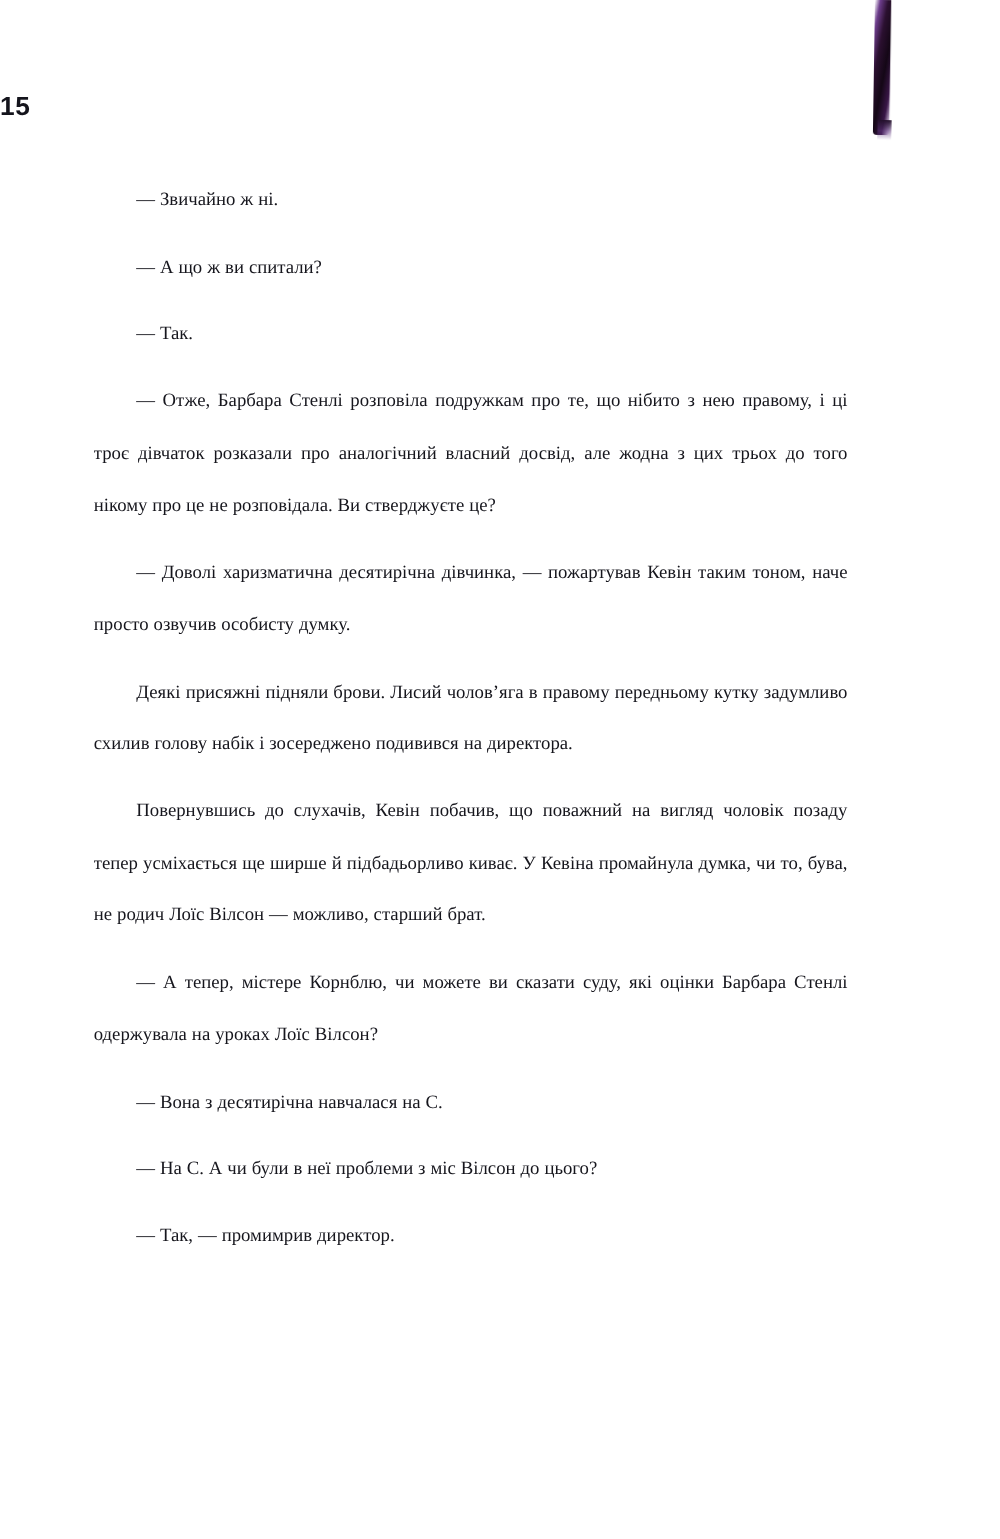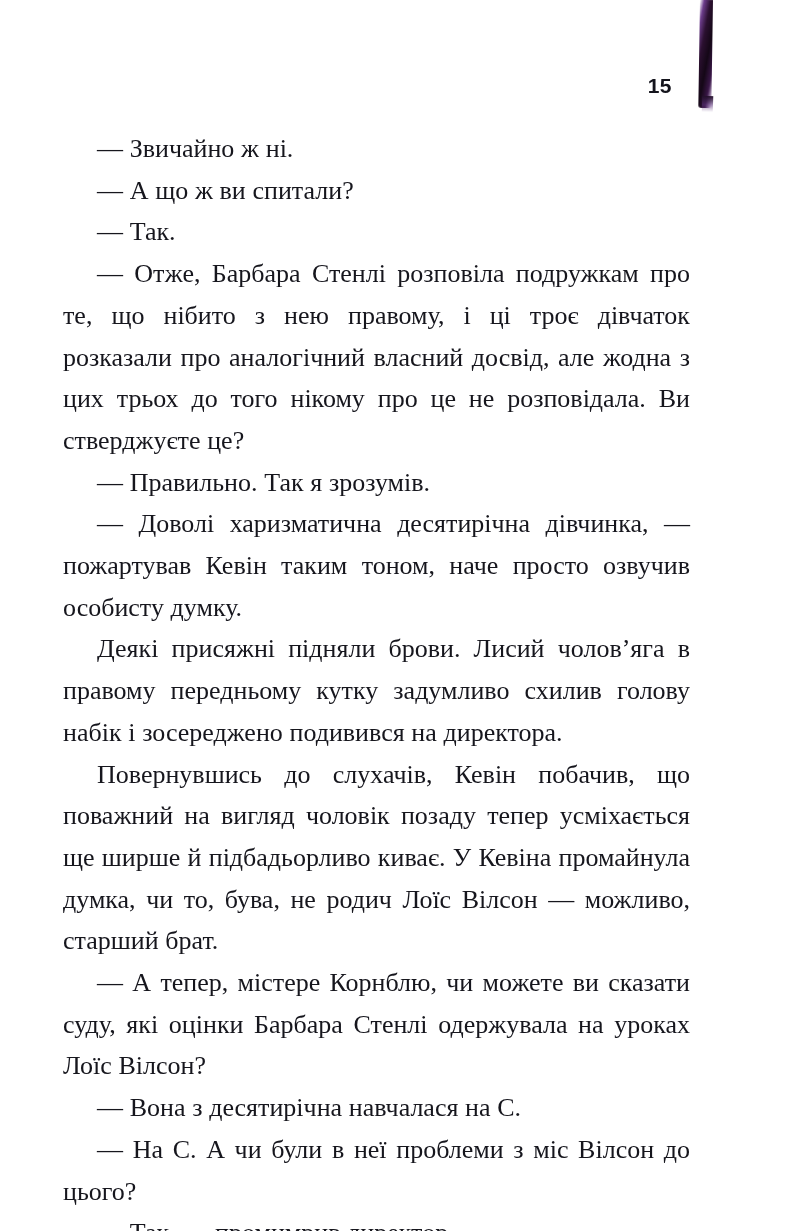--- a/index.html
+++ b/index.html
@@ -48,42 +48,42 @@
     transform: rotate(2deg);
     filter: blur(0.5px);
   }
 
   
   .page-number {
     position: absolute;
     top: 74px;
     left: 0;
     width: 672px;
-    text-align: right;
+    text-align: left;
     font-family: "Liberation Sans", "DejaVu Sans", sans-serif;
     font-weight: bold;
     font-size: 21px;
     letter-spacing: 0.5px;
     color: #14141c;
   }
 
   
   .text-block {
     position: absolute;
     top: 128px;
     left: 63px;
     width: 627px;
   }
 
   .para {
-    margin: 0;
+    margin: 12px;
     text-align: justify;
     text-justify: inter-word;
     text-indent: 34px;
-    font-size: 26px;
+    font-size: 15px;
     line-height: 41.7px;
     word-spacing: 0.2px;
     hyphens: manual;
   }
   .para:last-child { text-align: left; }
 
   
   .text-block { text-rendering: optimizeLegibility; }
 </style>
 </head>
@@ -92,21 +92,20 @@
 <div class="scan-artifact"></div>
 <div class="scan-artifact-tip"></div>
 
 <div class="page-number">15</div>
 
 <div class="text-block">
   <p class="para">— Звичайно ж ні.</p>
   <p class="para">— А що ж ви спитали?</p>
   <p class="para">— Так.</p>
   <p class="para">— Отже, Барбара Стенлі розповіла подружкам про те, що нібито з нею правому, і ці троє дівчаток розказали про аналогічний власний досвід, але жодна з цих трьох до того нікому про це не розповідала. Ви стверджуєте це?</p>
-  <p class="para">— Правильно. Так я зрозумів.</p>
   <p class="para">— Доволі харизматична десятирічна дівчинка, — пожартував Кевін таким тоном, наче просто озвучив особисту думку.</p>
   <p class="para">Деякі присяжні підняли брови. Лисий чолов’яга в правому передньому кутку задумливо схилив голову набік і зосереджено подивився на директора.</p>
   <p class="para">Повернувшись до слухачів, Кевін побачив, що поважний на вигляд чоловік позаду тепер усміхається ще ширше й підбадьорливо киває. У Кевіна промайнула думка, чи то, бува, не родич Лоїс Вілсон — можливо, старший брат.</p>
   <p class="para">— А тепер, містере Корнблю, чи можете ви сказати суду, які оцінки Барбара Стенлі одержувала на уроках Лоїс Вілсон?</p>
   <p class="para">— Вона з десятирічна навчалася на С.</p>
   <p class="para">— На С. А чи були в неї проблеми з міс Вілсон до цього?</p>
   <p class="para">— Так, — промимрив директор.</p>
 
 </div>
 

